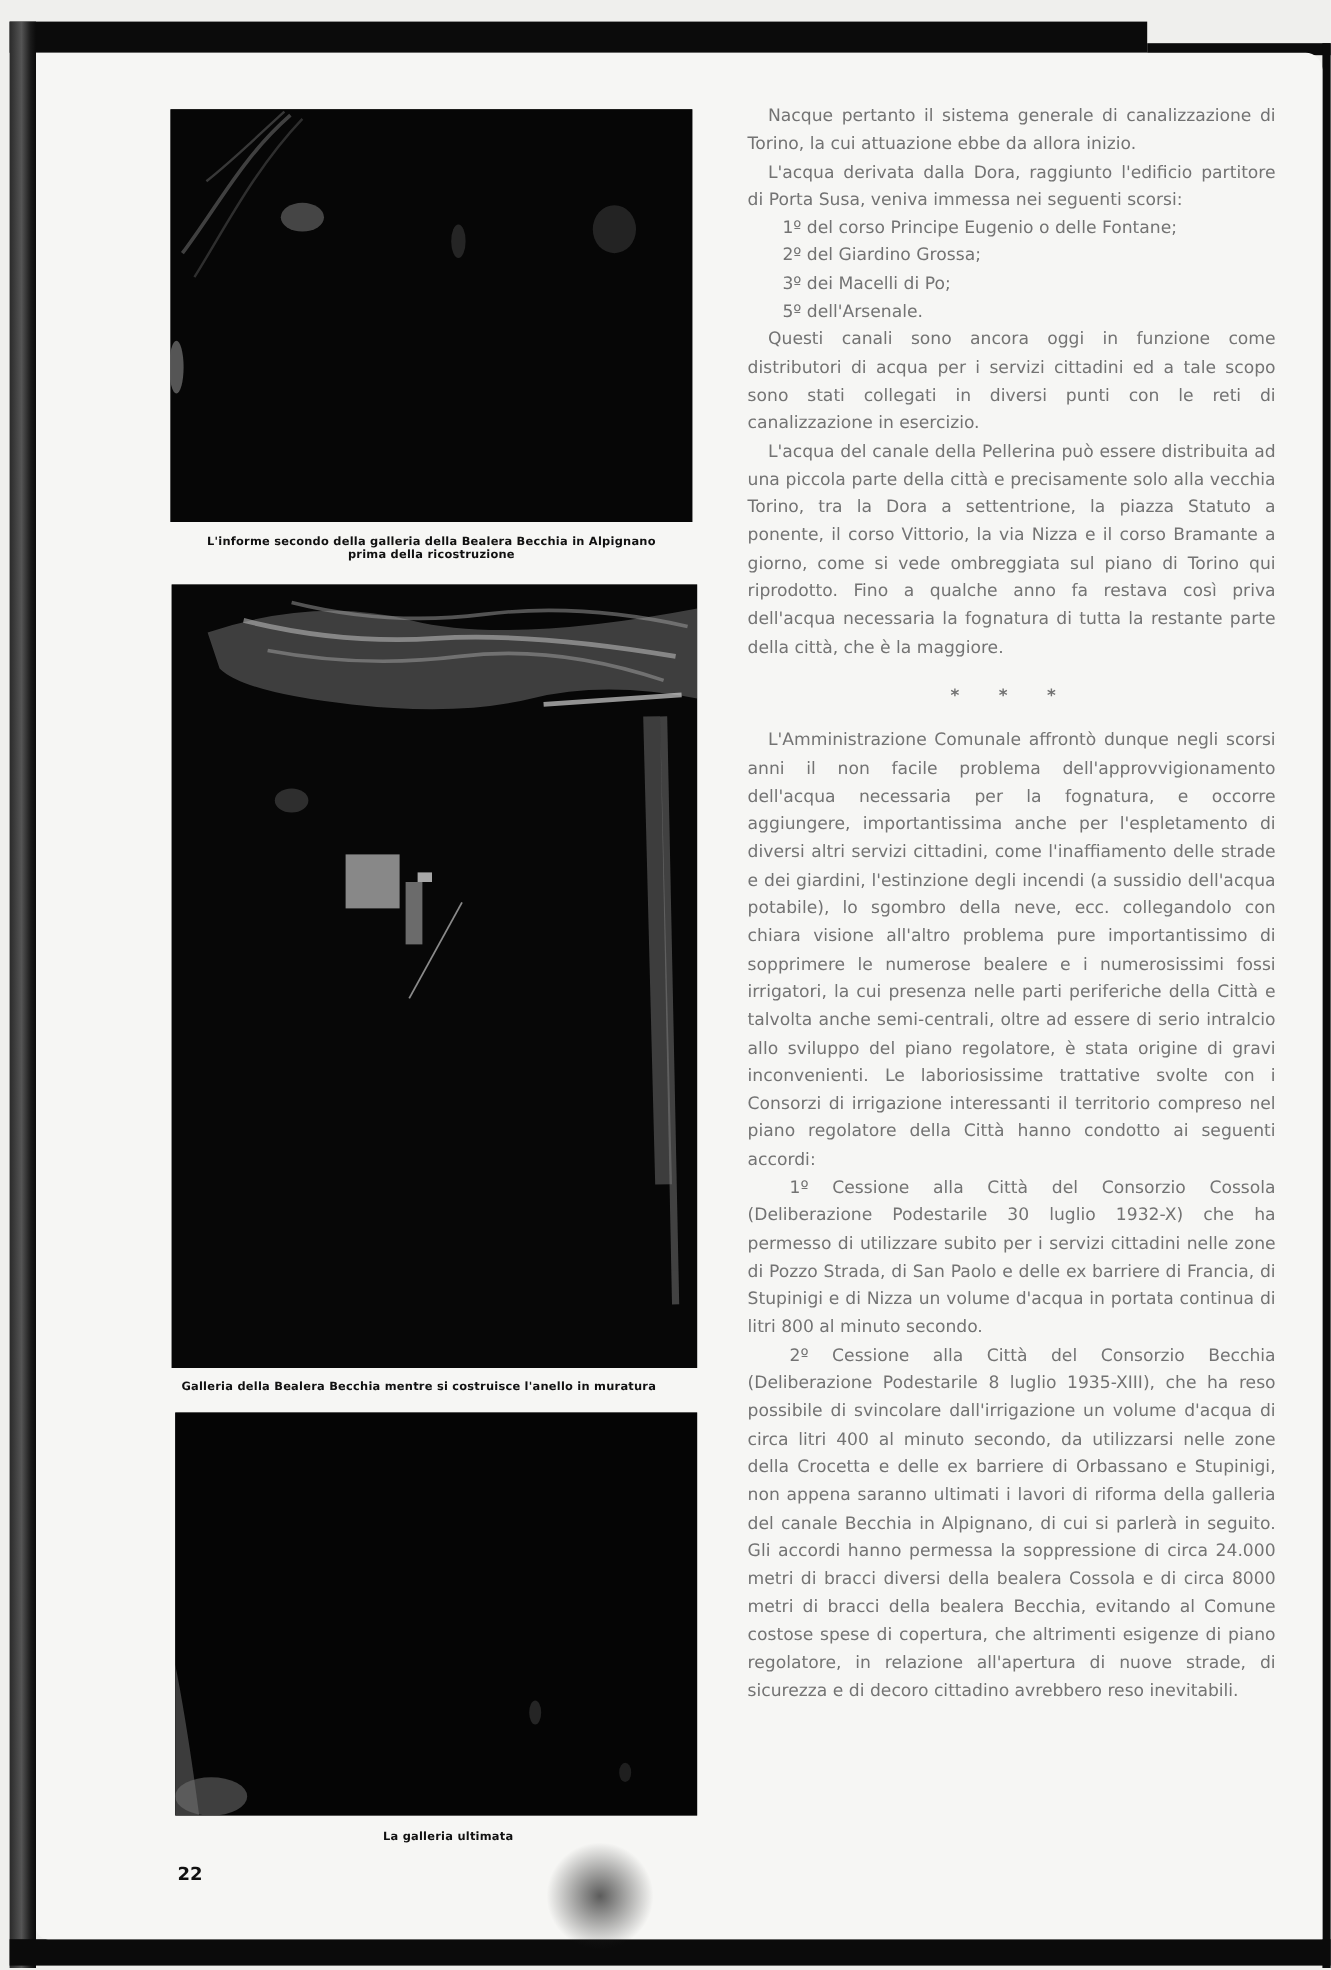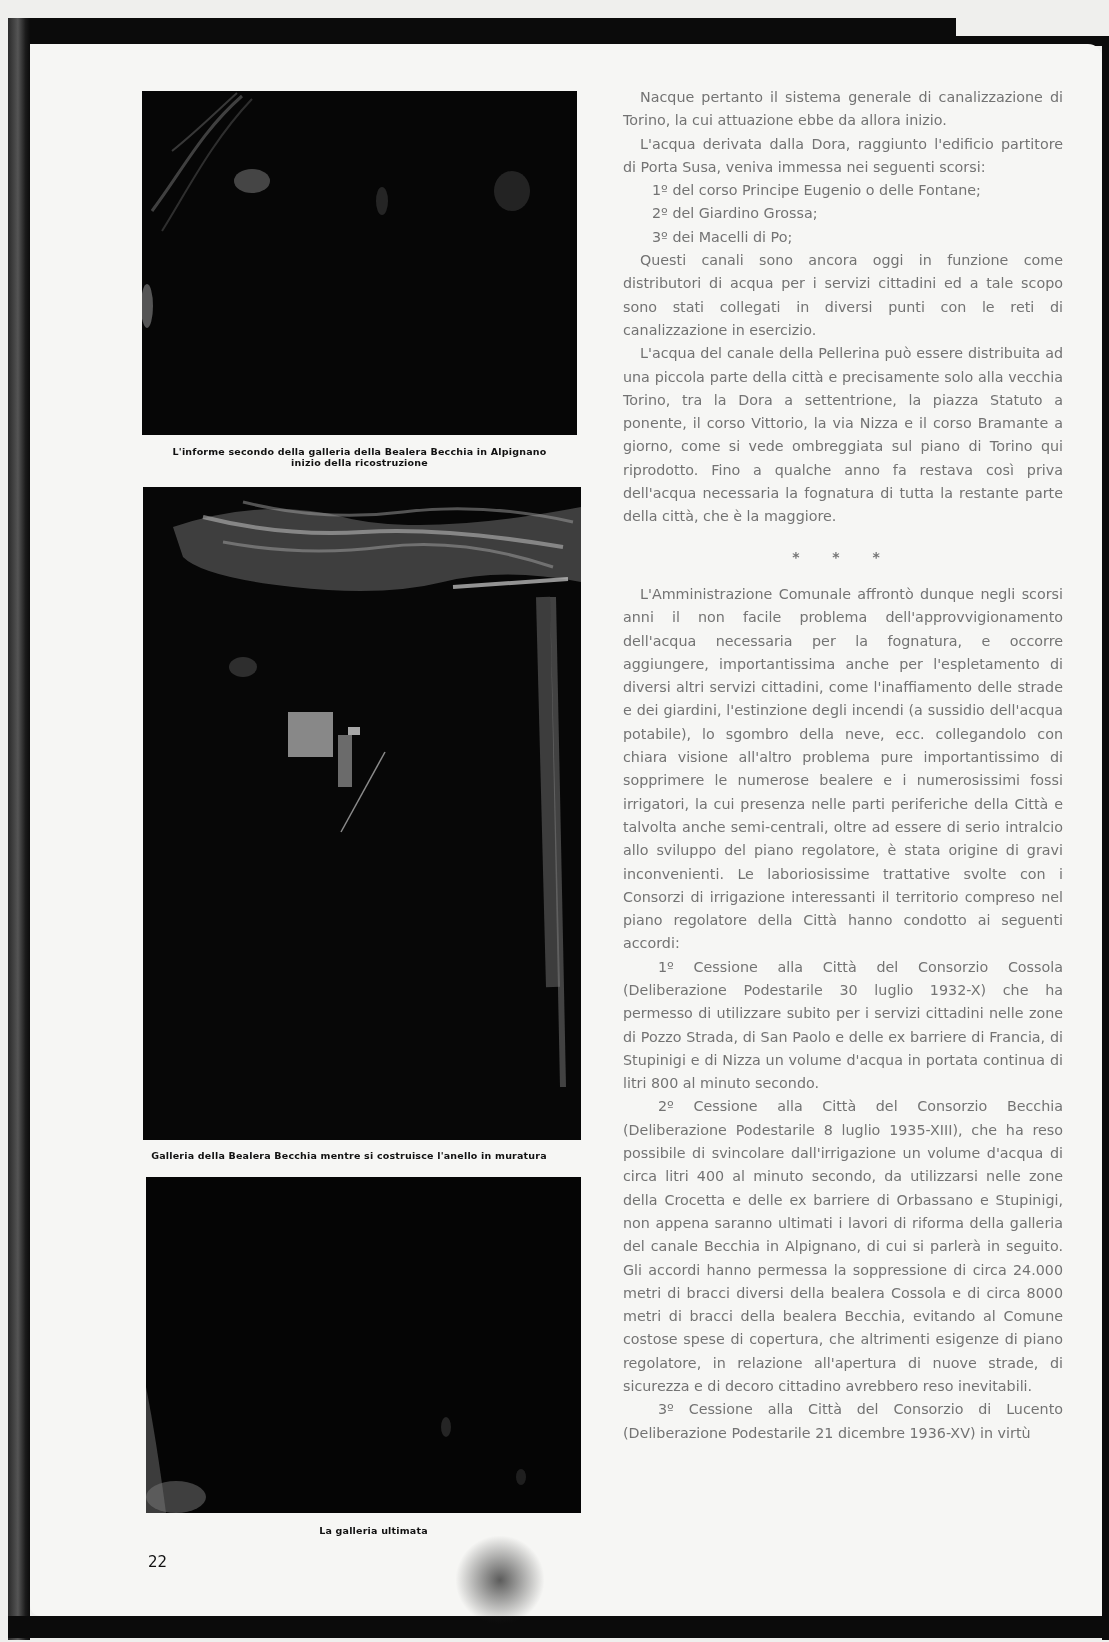--- a/index.html
+++ b/index.html
@@ -42,21 +42,21 @@
     position: absolute; inset: 0;
   }
   .caption {
     position: absolute; text-align: center;
     font-family: "DejaVu Sans", sans-serif; font-weight: bold;
     font-size: 9.5px; line-height: 11px; color: #111;
     letter-spacing: 0.2px;
   }
   .page-number {
     position: absolute; left: 148px; top: 1553px;
-    font-family: "DejaVu Sans", sans-serif; font-weight: normal; font-size: 15px;
+    font-family: "DejaVu Sans", sans-serif; font-weight: bold; font-size: 15px;
     color: #111;
   }
   .column {
     position: absolute; left: 623px; top: 86px; width: 440px;
     font-family: "DejaVu Sans", sans-serif;
     font-size: 14.3px; line-height: 23.3px; color: #737373;
   }
   .column p { margin: 0; text-align: justify; text-indent: 17px; hyphens: manual; }
   .column p.li { text-indent: 0; padding-left: 29px; text-align: left; }
   .column p.num { text-indent: 35px; }
@@ -88,21 +88,21 @@
     <path d="M20 140 C45 100 70 50 110 8" stroke="#4a4a4a" stroke-width="2" fill="none" opacity="0.6"></path>
     <path d="M30 60 C55 40 75 20 95 2" stroke="#6a6a6a" stroke-width="2" fill="none" opacity="0.5"></path>
     <ellipse cx="110" cy="90" rx="18" ry="12" fill="#7a7a7a" opacity="0.55"></ellipse>
     <ellipse cx="240" cy="110" rx="6" ry="14" fill="#3a3a3a" opacity="0.6"></ellipse>
     <ellipse cx="370" cy="100" rx="18" ry="20" fill="#3c3c3c" opacity="0.55"></ellipse>
     <ellipse cx="5" cy="215" rx="6" ry="22" fill="#8a8a8a" opacity="0.6"></ellipse>
   </svg>
 </div>
 <div class="caption" style="left:142px; top:446px; width:435px;">
   <div>L'informe secondo della galleria della Bealera Becchia in Alpignano</div>
-  <div>inizio della ricostruzione</div>
+  <div>prima della ricostruzione</div>
 </div>
 
 <div class="photo" style="left:143px; top:487px; width:438px; height:653px;">
   <svg class="tex" width="438" height="653" viewBox="0 0 438 653">
     <rect width="438" height="653" fill="#070707"></rect>
     <path d="M30 40 Q120 10 200 30 T438 20 L438 95 Q360 80 300 95 T150 100 T40 70 Z" fill="#5c5c5c" opacity="0.65"></path>
     <path d="M60 30 Q140 50 220 45 T420 60" stroke="#b8b8b8" stroke-width="4" fill="none" opacity="0.6"></path>
     <path d="M80 55 Q160 70 240 60 T410 80" stroke="#9a9a9a" stroke-width="3" fill="none" opacity="0.55"></path>
     <path d="M100 15 Q180 35 260 25 T430 35" stroke="#a0a0a0" stroke-width="3" fill="none" opacity="0.5"></path>
     <path d="M310 100 L425 92" stroke="#cfcfcf" stroke-width="4" opacity="0.7"></path>
@@ -135,20 +135,20 @@
 <div class="smudge"></div>
 
 <div class="page-number">22</div>
 
 <div class="column">
   <p>Nacque pertanto il sistema generale di canalizzazione di Torino, la cui attuazione ebbe da allora inizio.</p>
   <p>L'acqua derivata dalla Dora, raggiunto l'edificio partitore di Porta Susa, veniva immessa nei seguenti scorsi:</p>
   <p class="li">1º del corso Principe Eugenio o delle Fontane;</p>
   <p class="li">2º del Giardino Grossa;</p>
   <p class="li">3º dei Macelli di Po;</p>
+  <p class="li">5º dell'Arsenale.</p>
   <p>Questi canali sono ancora oggi in funzione come distributori di acqua per i servizi cittadini ed a tale scopo sono stati collegati in diversi punti con le reti di canalizzazione in esercizio.</p>
   <p>L'acqua del canale della Pellerina può essere distribuita ad una piccola parte della città e precisamente solo alla vecchia Torino, tra la Dora a settentrione, la piazza Statuto a ponente, il corso Vittorio, la via Nizza e il corso Bramante a giorno, come si vede ombreggiata sul piano di Torino qui riprodotto. Fino a qualche anno fa restava così priva dell'acqua necessaria la fognatura di tutta la restante parte della città, che è la maggiore.</p>
   <div class="stars">* * *</div>
   <p>L'Amministrazione Comunale affrontò dunque negli scorsi anni il non facile problema dell'approvvigionamento dell'acqua necessaria per la fognatura, e occorre aggiungere, importantissima anche per l'espletamento di diversi altri servizi cittadini, come l'inaffiamento delle strade e dei giardini, l'estinzione degli incendi (a sussidio dell'acqua potabile), lo sgombro della neve, ecc. collegandolo con chiara visione all'altro problema pure importantissimo di sopprimere le numerose bealere e i numerosissimi fossi irrigatori, la cui presenza nelle parti periferiche della Città e talvolta anche semi-centrali, oltre ad essere di serio intralcio allo sviluppo del piano regolatore, è stata origine di gravi inconvenienti. Le laboriosissime trattative svolte con i Consorzi di irrigazione interessanti il territorio compreso nel piano regolatore della Città hanno condotto ai seguenti accordi:</p>
   <p class="num">1º Cessione alla Città del Consorzio Cossola (Deliberazione Podestarile 30 luglio 1932-X) che ha permesso di utilizzare subito per i servizi cittadini nelle zone di Pozzo Strada, di San Paolo e delle ex barriere di Francia, di Stupinigi e di Nizza un volume d'acqua in portata continua di litri 800 al minuto secondo.</p>
   <p class="num">2º Cessione alla Città del Consorzio Becchia (Deliberazione Podestarile 8 luglio 1935-XIII), che ha reso possibile di svincolare dall'irrigazione un volume d'acqua di circa litri 400 al minuto secondo, da utilizzarsi nelle zone della Crocetta e delle ex barriere di Orbassano e Stupinigi, non appena saranno ultimati i lavori di riforma della galleria del canale Becchia in Alpignano, di cui si parlerà in seguito. Gli accordi hanno permessa la soppressione di circa 24.000 metri di bracci diversi della bealera Cossola e di circa 8000 metri di bracci della bealera Becchia, evitando al Comune costose spese di copertura, che altrimenti esigenze di piano regolatore, in relazione all'apertura di nuove strade, di sicurezza e di decoro cittadino avrebbero reso inevitabili.</p>
-  <p class="num">3º Cessione alla Città del Consorzio di Lucento (Deliberazione Podestarile 21 dicembre 1936-XV) in virtù</p>
 </div>
 
 </body></html>

